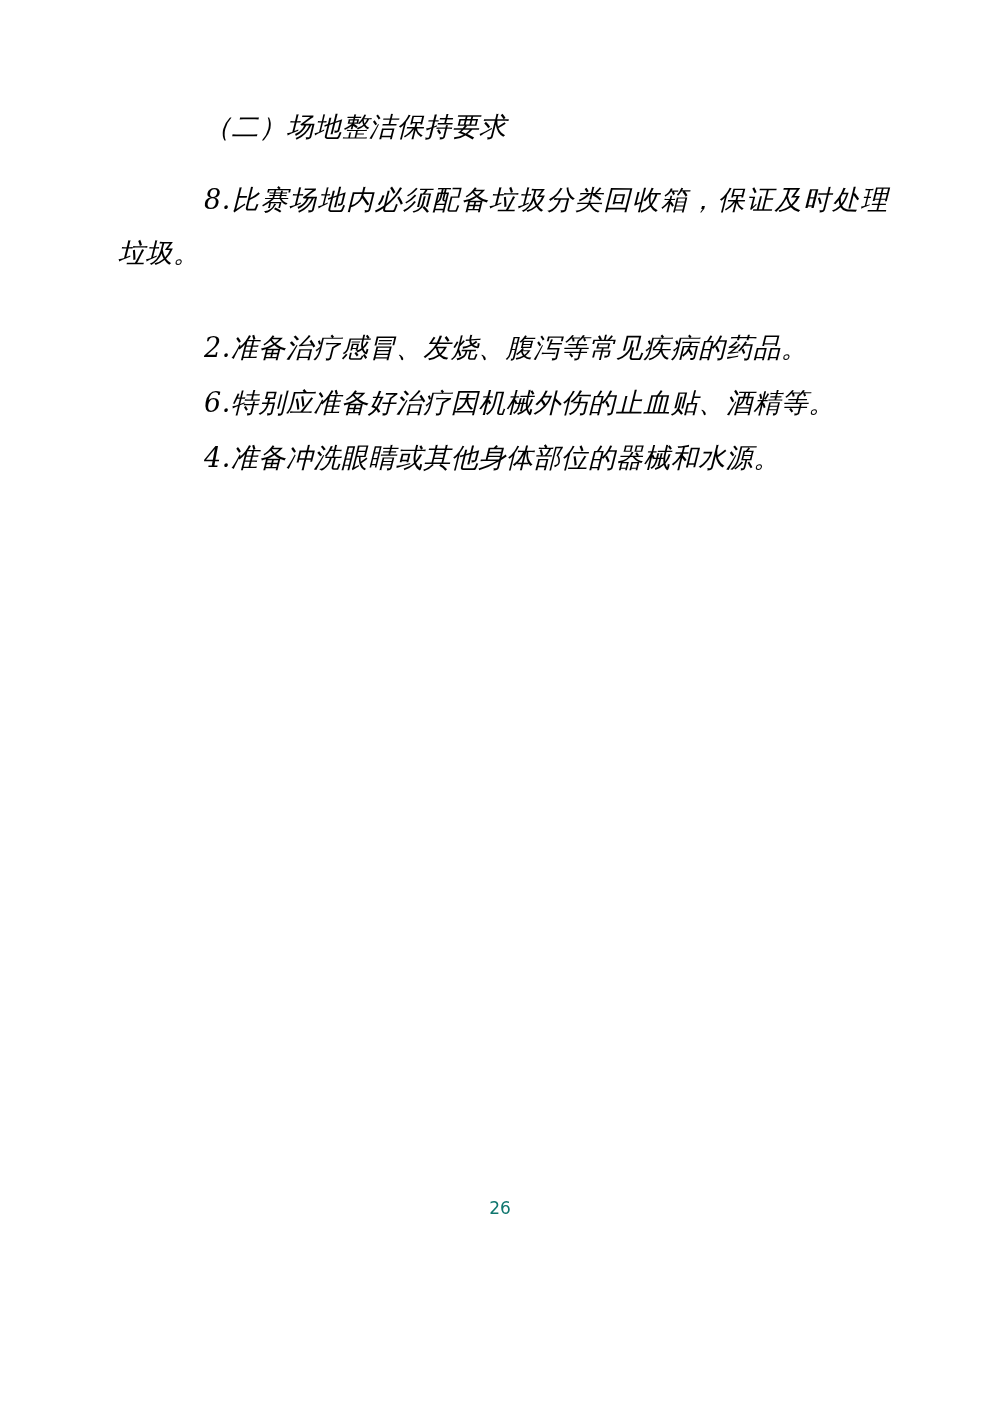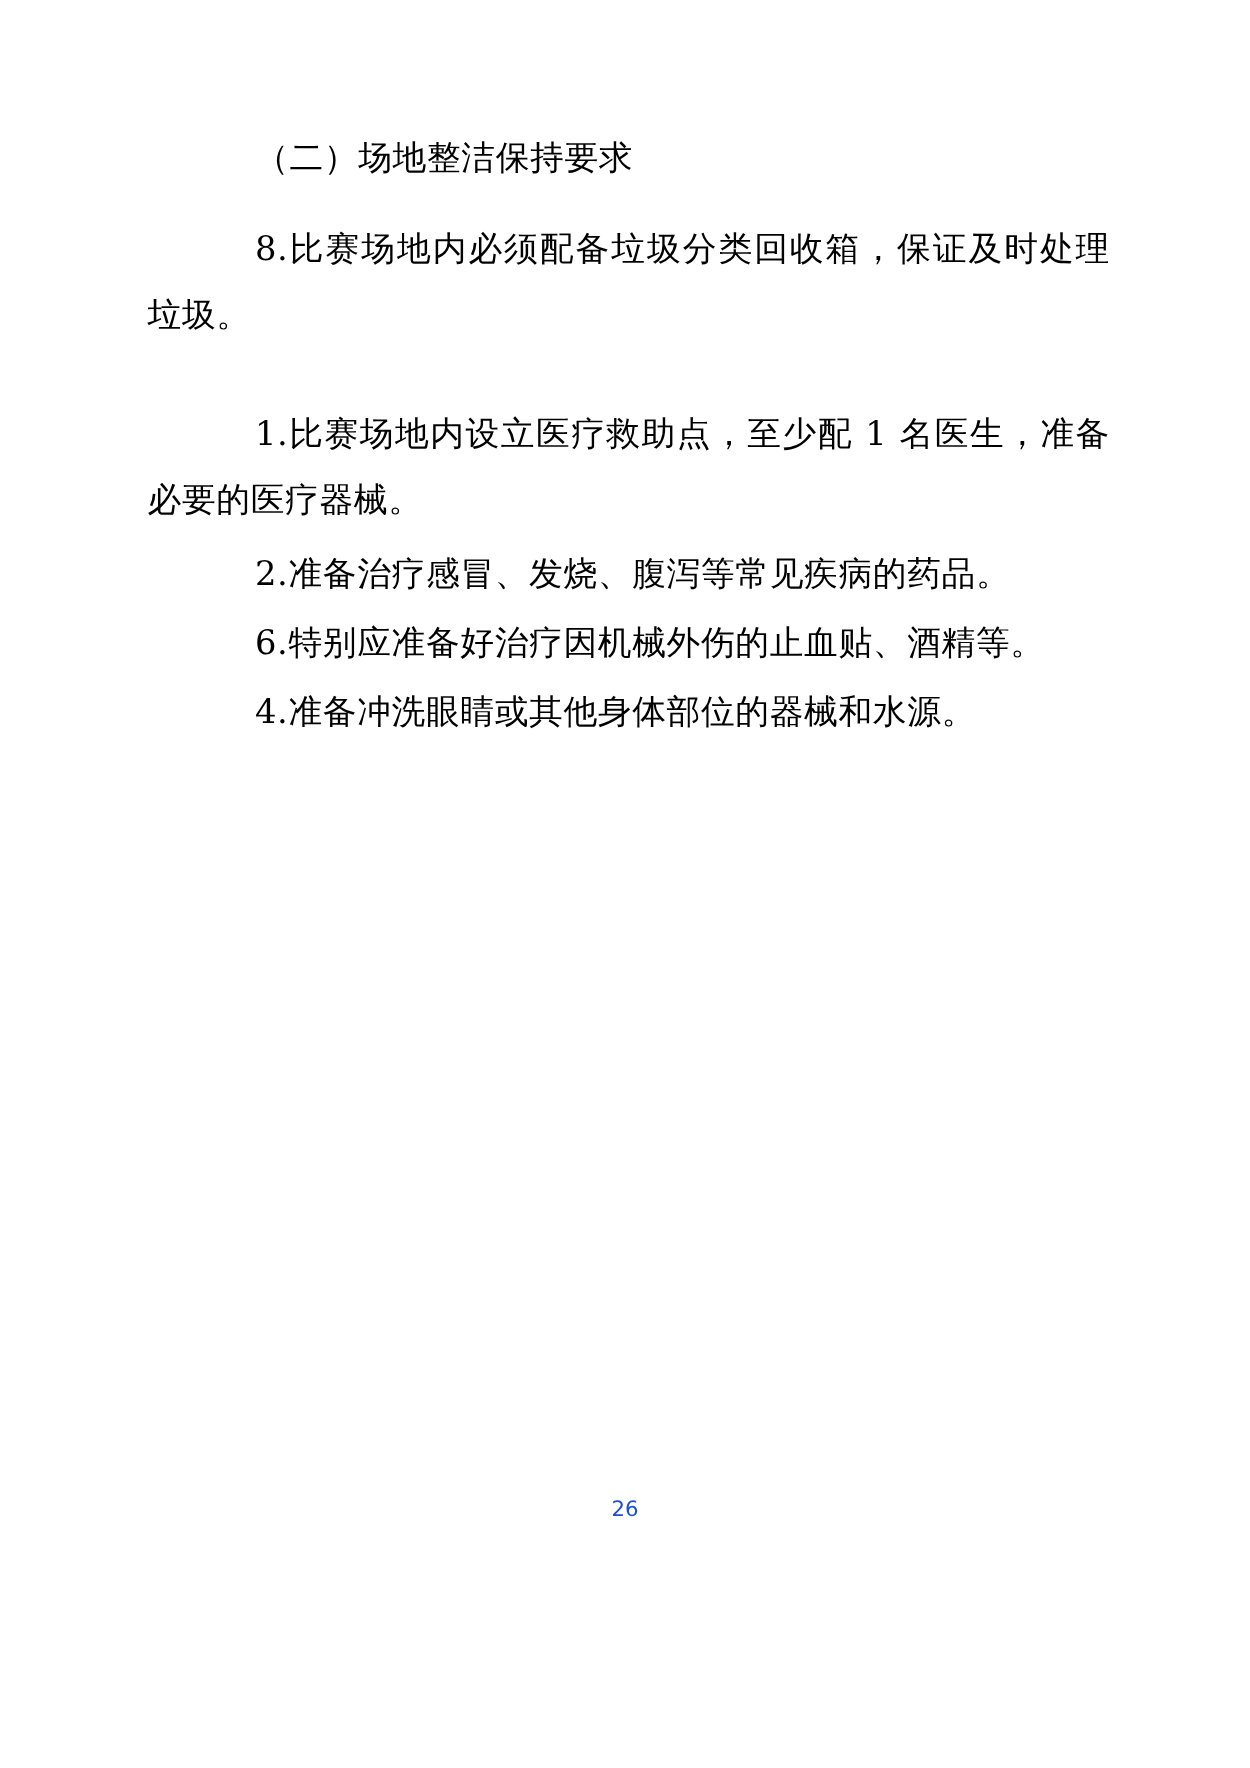--- a/index.html
+++ b/index.html
@@ -15,20 +15,21 @@
     margin: 0 auto;
     overflow: hidden;
     font-family: "DejaVu Serif", "Liberation Serif", serif;
     color: #000000;
   }
   .content {
     position: absolute;
     left: 118px;
     top: 100px;
     width: 770px;
+    font-style: italic;
   }
   .para {
     font-size: 27px;
     line-height: 53px;
     letter-spacing: 0.5px;
     text-align: justify;
     margin: 0 0 6px 0;
     white-space: pre-wrap;
   }
   .heading {
@@ -51,21 +52,21 @@
     height: 14px;
   }
   .page-number {
     position: absolute;
     left: 0;
     right: 0;
     top: 1198px;
     text-align: center;
     font-family: "DejaVu Sans", "Liberation Sans", sans-serif;
     font-size: 17px;
-    color: #1d4ed8;
+    color: #0f766e;
   }
 </style>
 </head>
 <body>
 
 <div class="page">
 
   <div class="content">
 
     <div class="heading">（二）场地整洁保持要求</div>
@@ -73,21 +74,20 @@
     <div class="spacer-md"></div>
 
     <div class="para indent">8.比赛场地内必须配备垃圾分类回收箱，保证及时处理垃圾。</div>
 
 
     <div class="spacer-lg"></div>
 
 
     <div class="spacer-md"></div>
 
-    <div class="para indent">1.比赛场地内设立医疗救助点，至少配 1 名医生，准备必要的医疗器械。</div>
 
     <div class="para indent gap-small">2.准备治疗感冒、发烧、腹泻等常见疾病的药品。</div>
 
     <div class="para indent gap-small">6.特别应准备好治疗因机械外伤的止血贴、酒精等。</div>
 
     <div class="para indent gap-small">4.准备冲洗眼睛或其他身体部位的器械和水源。</div>
 
   </div>
 
   <div class="page-number">26</div>

